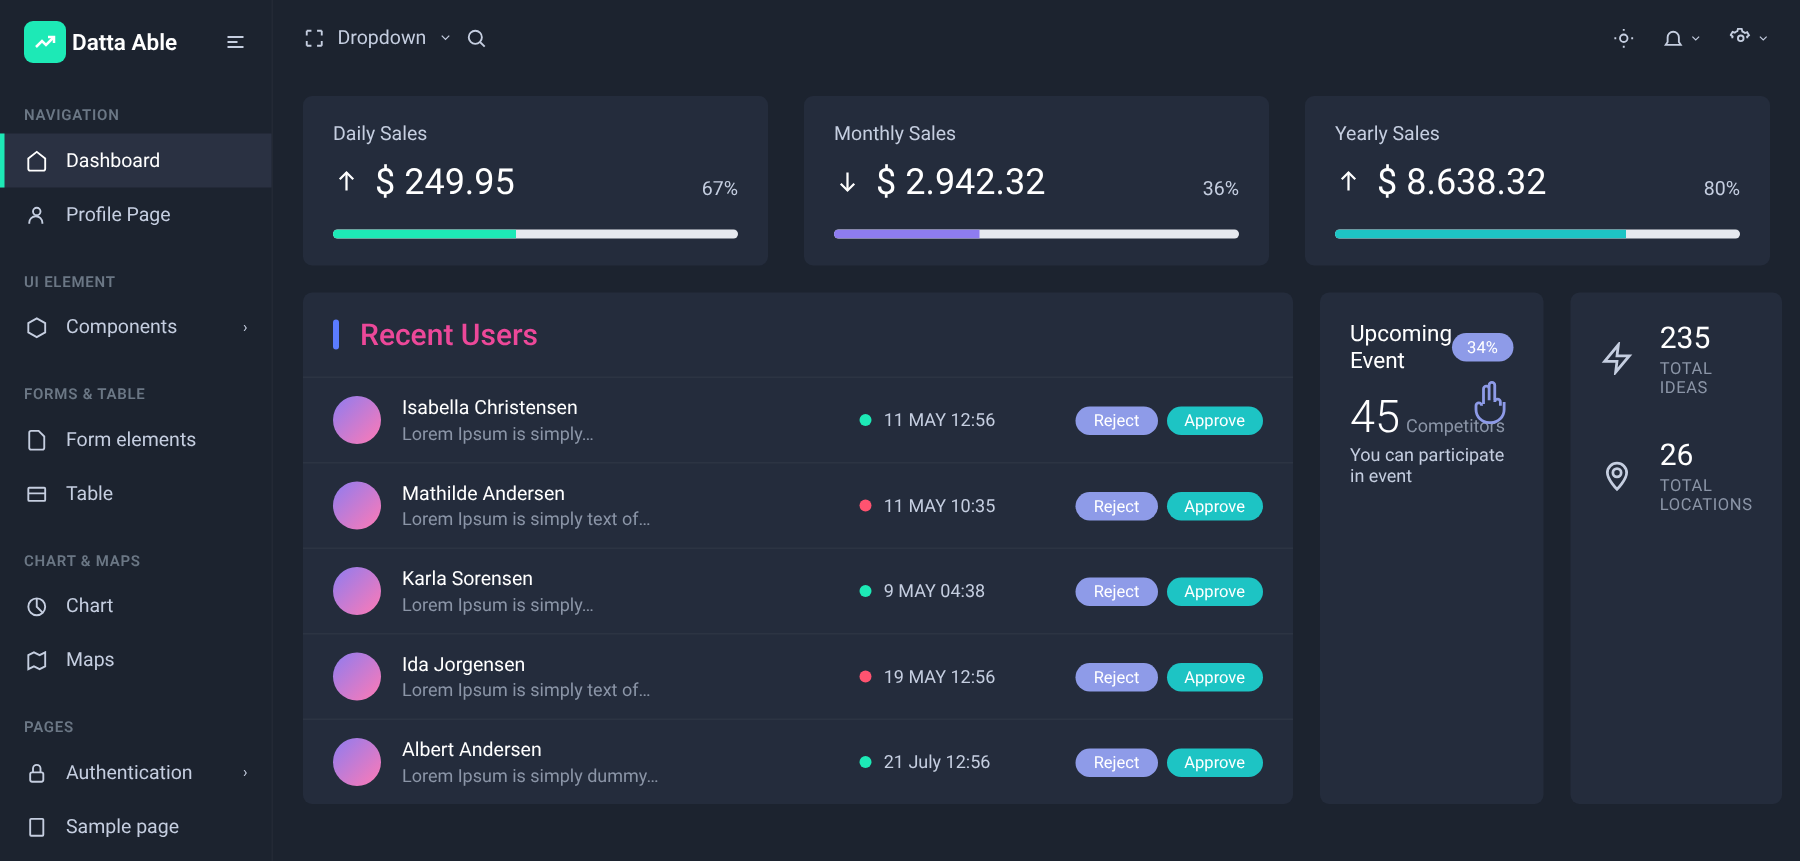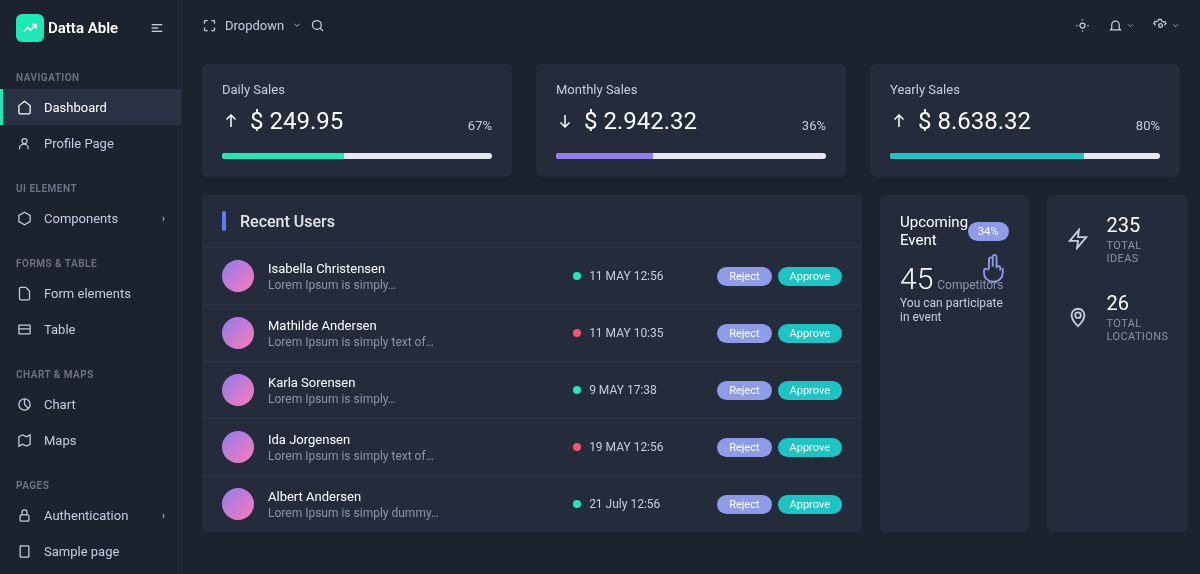--- a/index.html
+++ b/index.html
@@ -37,21 +37,21 @@
 .stat-body { display: flex; align-items: baseline; justify-content: space-between; margin-top: 10px; }
 .stat-val { display: flex; align-items: center; gap: 10px; color: #fff; font-size: 24px; font-weight: 400; }
 .stat-pct { font-size: 13px; color: #c5cee0; }
 .progress { height: 6px; background: #e6e9ef; border-radius: 3px; margin-top: 18px; overflow: hidden; }
 .progress-fill { height: 100%; }
 
 .row2 { display: flex; gap: 18px; margin-top: 18px; }
 .users-card { flex: 1; background: #242c3c; border-radius: 6px; overflow: hidden; }
 .users-head { display: flex; align-items: center; padding: 16px 20px; }
 .bluebar { width: 4px; height: 20px; background: #5b7cff; margin-right: 14px; border-radius: 2px; }
-.users-title { color: #e5e5e5; font-size: 16px; font-weight: 500; }
+.users-title { color: #ec4899; font-size: 20px; font-weight: 500; }
 .user-row { display: flex; align-items: center; padding: 12px 20px; border-top: 1px solid rgba(255,255,255,0.04); gap: 14px; }
 .avatar { width: 32px; height: 32px; border-radius: 50%; background: linear-gradient(135deg,#8e7cf0,#ff7ab5); flex-shrink: 0; display:flex; align-items:center; justify-content:center; color:#fff; font-size:12px; }
 .user-info { flex: 1; }
 .user-name { color: #fff; font-size: 13px; }
 .user-sub { color: #8b95a7; font-size: 12px; margin-top: 2px; }
 .user-date { display: flex; align-items: center; gap: 8px; font-size: 12px; color: #c5cee0; width: 130px; }
 .dot { width: 8px; height: 8px; border-radius: 50%; }
 .dot.g { background: #1de9b6; }
 .dot.r { background: #ff5370; }
 .user-actions { display: flex; gap: 6px; }
@@ -355,21 +355,21 @@
       </div>
     </div>
     <div class="user-row">
       <div class="avatar"></div>
       <div class="user-info">
         <div class="user-name">Karla Sorensen</div>
         <div class="user-sub">Lorem Ipsum is simply…</div>
       </div>
       <div class="user-date">
         <span class="dot g"></span>
-        <span>9 MAY 17:38</span>
+        <span>9 MAY 04:38</span>
       </div>
       <div class="user-actions">
         <span class="pill reject">Reject</span>
         <span class="pill approve">Approve</span>
       </div>
     </div>
     <div class="user-row">
       <div class="avatar"></div>
       <div class="user-info">
         <div class="user-name">Ida Jorgensen</div>

